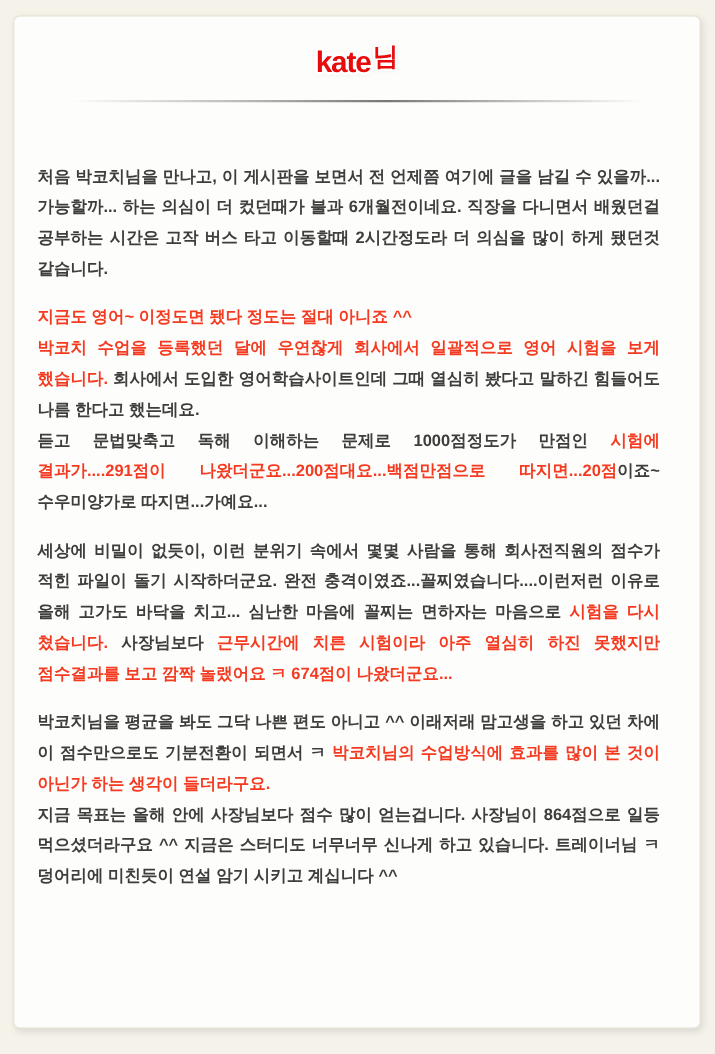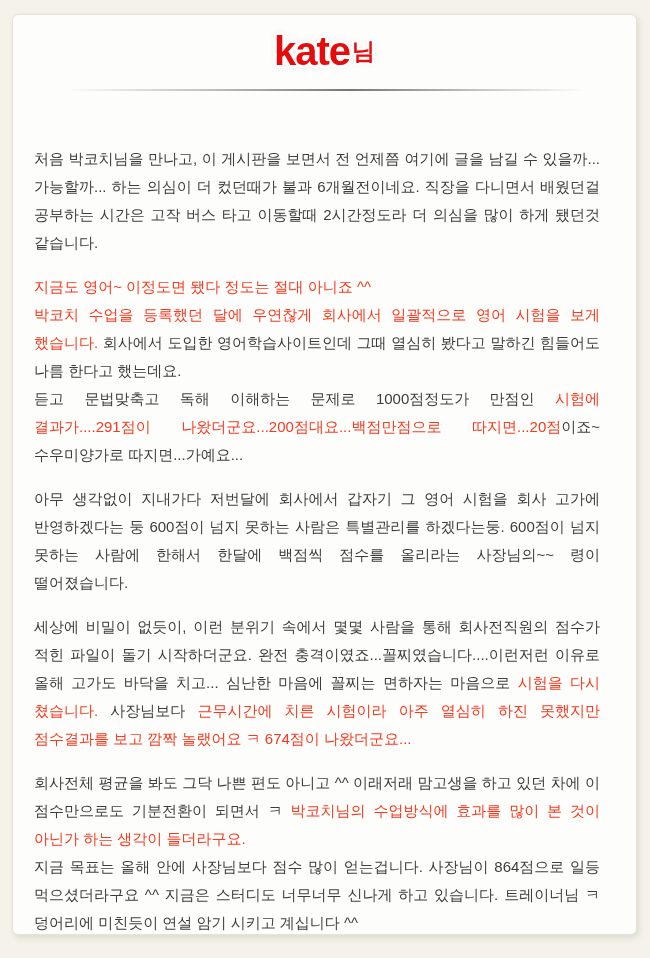--- a/index.html
+++ b/index.html
@@ -30,21 +30,21 @@
   .header {
     padding-top: 14px;
     text-align: center;
   }
   .title {
     margin: 0;
     line-height: 44px;
     white-space: nowrap;
   }
   .brand {
-    font-size: 40px;
+    font-size: 27px;
     font-weight: 800;
     letter-spacing: -1px;
     color: var(--title-red, #e60c0c);
     text-shadow:
       -2px -2px 0 #fff, 2px -2px 0 #fff, -2px 2px 0 #fff, 2px 2px 0 #fff,
       0 -3px 0 #fff, 0 3px 0 #fff, -3px 0 0 #fff, 3px 0 0 #fff,
       0 0 6px rgba(160,160,160,0.55);
   }
   .honorific {
     font-size: 23px;
@@ -70,39 +70,38 @@
   }
   .post-body {
     margin-top: 54px;
     padding: 0 36px 0 21px;
     text-align: justify;
   }
   .para {
     margin: 0 0 16px 0;
     font-size: 15px;
     line-height: 28px;
-    font-weight: 400;
+    font-weight: 700;
     color: #3d3d3d;
     word-break: keep-all;
     overflow-wrap: break-word;
   }
   .seg { color: #3d3d3d; }
   .seg.red { color: var(--accent-red, #f43a20); }
 </style>
 </head>
 <body>
 
 <div class="page">
   <div class="card">
     <div class="header">
       <h1 class="title"><span class="brand">kate</span><span class="honorific">님</span></h1>
       <div class="divider"></div>
     </div>
     <div class="post-body">
         <p class="para"><span class="seg">처음 박코치님을 만나고, 이 게시판을 보면서 전 언제쯤 여기에 글을 남길 수 있을까... 가능할까... 하는 의심이 더 컸던때가 불과 6개월전이네요. 직장을 다니면서 배웠던걸 공부하는 시간은 고작 버스 타고 이동할때 2시간정도라 더 의심을 많이 하게 됐던것 같습니다.</span></p>
         <p class="para"><span class="seg red">지금도 영어~ 이정도면 됐다 정도는 절대 아니죠 ^^</span><br><span class="seg red">박코치 수업을 등록했던 달에 우연찮게 회사에서 일괄적으로 영어 시험을 보게 했습니다.</span><span class="seg"> 회사에서 도입한 영어학습사이트인데 그때 열심히 봤다고 말하긴 힘들어도 나름 한다고 했는데요.</span><br><span class="seg">듣고 문법맞축고 독해 이해하는 문제로 1000점정도가 만점인 </span><span class="seg red">시험에 결과가....291점이 나왔더군요...200점대요...백점만점으로 따지면...20점</span><span class="seg">이죠~ 수우미양가로 따지면...가예요...</span></p>
-        <p class="para"><span class="seg">아무 생각없이 지내가다 저번달에 회사에서 갑자기 그 영어 시험을 회사 고가에 반영하겠다는 둥 600점이 넘지 못하는 사람은 특별관리를 하겠다는둥. 600점이 넘지 못하는 사람에 한해서 한달에 백점씩 점수를 올리라는 사장님의~~ 령이 떨어졌습니다.</span></p>
         <p class="para"><span class="seg">세상에 비밀이 없듯이, 이런 분위기 속에서 몇몇 사람을 통해 회사전직원의 점수가 적힌 파일이 돌기 시작하더군요. 완전 충격이였죠...꼴찌였습니다....이런저런 이유로 올해 고가도 바닥을 치고... 심난한 마음에 꼴찌는 면하자는 마음으로 </span><span class="seg red">시험을 다시 쳤습니다.</span><span class="seg"> 사장님보다 </span><span class="seg red">근무시간에 치른 시험이라 아주 열심히 하진 못했지만 점수결과를 보고 깜짝 놀랬어요 ㅋ 674점이 나왔더군요...</span></p>
-        <p class="para"><span class="seg">회사전체 평균을 봐도 그닥 나쁜 편도 아니고 ^^ 이래저래 맘고생을 하고 있던 차에 이 점수만으로도 기분전환이 되면서 ㅋ </span><span class="seg red">박코치님의 수업방식에 효과를 많이 본 것이 아닌가 하는 생각이 들더라구요.</span><br><span class="seg">지금 목표는 올해 안에 사장님보다 점수 많이 얻는겁니다. 사장님이 864점으로 일등 먹으셨더라구요 ^^ 지금은 스터디도 너무너무 신나게 하고 있습니다. 트레이너님 ㅋ 덩어리에 미친듯이 연설 암기 시키고 계십니다 ^^</span></p>
+        <p class="para"><span class="seg">박코치님을 평균을 봐도 그닥 나쁜 편도 아니고 ^^ 이래저래 맘고생을 하고 있던 차에 이 점수만으로도 기분전환이 되면서 ㅋ </span><span class="seg red">박코치님의 수업방식에 효과를 많이 본 것이 아닌가 하는 생각이 들더라구요.</span><br><span class="seg">지금 목표는 올해 안에 사장님보다 점수 많이 얻는겁니다. 사장님이 864점으로 일등 먹으셨더라구요 ^^ 지금은 스터디도 너무너무 신나게 하고 있습니다. 트레이너님 ㅋ 덩어리에 미친듯이 연설 암기 시키고 계십니다 ^^</span></p>
         <p class="para"></p>
       </div>
   </div>
 </div>
 
 </body></html>

